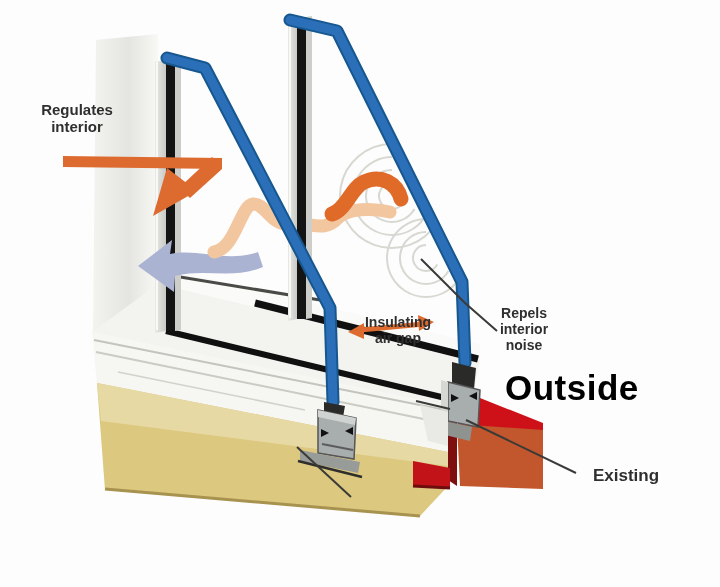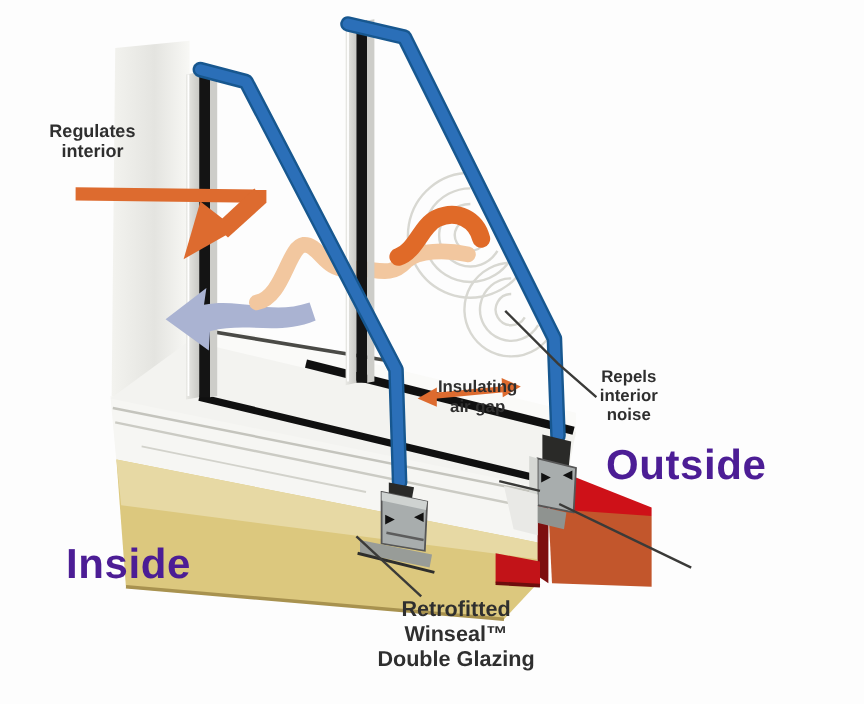--- a/index.html
+++ b/index.html
@@ -5,21 +5,21 @@
   html,body{margin:0;padding:0;background:#ffffff;}
   #stage{
     position:relative;width:720px;height:587px;background:#fdfdfd;
     font-family:"Liberation Sans", sans-serif;overflow:hidden;
   }
   #art{position:absolute;left:0;top:0;}
   .lbl{position:absolute;color:#2f2f2f;font-weight:700;text-align:center;line-height:1.15;}
   .lbl-sm{font-size:15px;}
   .lbl-xs{font-size:14px;}
   .lbl-md{font-size:18px;line-height:1.18;}
-  .lbl-big{font-size:35px;font-weight:800;color:#4c1d95;letter-spacing:0.5px;line-height:1;}
+  .lbl-big{font-size:35px;font-weight:800;color:#000000;letter-spacing:0.5px;line-height:1;}
   .ln{display:block;}
 </style>
 </head>
 <body>
 
 <div id="stage">
 
   <svg id="art" width="720" height="587" viewBox="0 0 720 587">
     <defs>
       <linearGradient id="wallg" x1="0" y1="0" x2="1" y2="0">
@@ -160,24 +160,19 @@
   </div>
 
   <div class="lbl lbl-xs" style="left:480px;top:305px;width:88px;">
     <span class="ln">Repels</span>
     <span class="ln">interior</span>
     <span class="ln">noise</span>
   </div>
 
   <div class="lbl lbl-big" style="left:505px;top:370px;">Outside</div>
 
-  <div class="lbl lbl-big" style="left:55px;top:453px;">Inside</div>
 
-  <div class="lbl lbl-md" style="left:295px;top:497px;width:170px;">
-    <span class="ln">Retrofitted</span>
-    <span class="ln">Winseal™</span>
-    <span class="ln">Double Glazing</span>
-  </div>
 
   <div class="lbl lbl-md" style="left:550px;top:466px;width:152px;font-size:17px;">
+    <span class="ln">Existing</span>
   </div>
 
 </div>
 
 </body></html>

